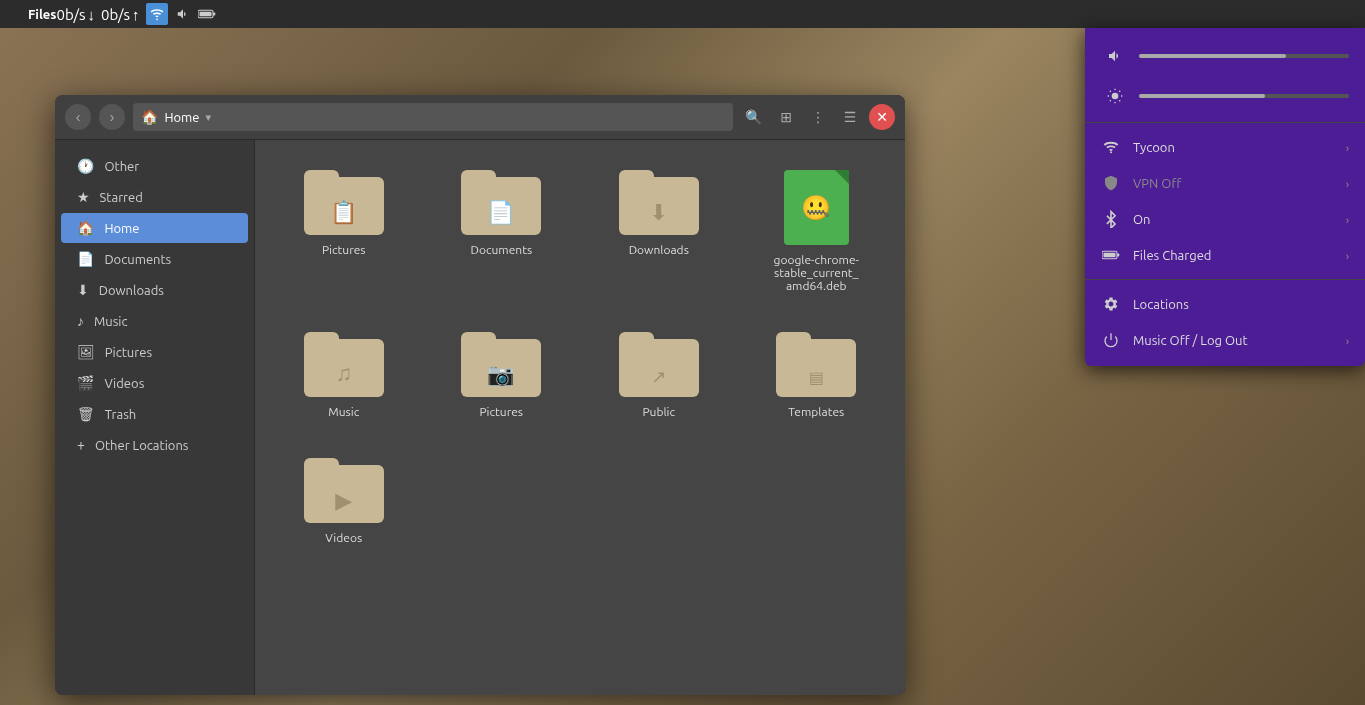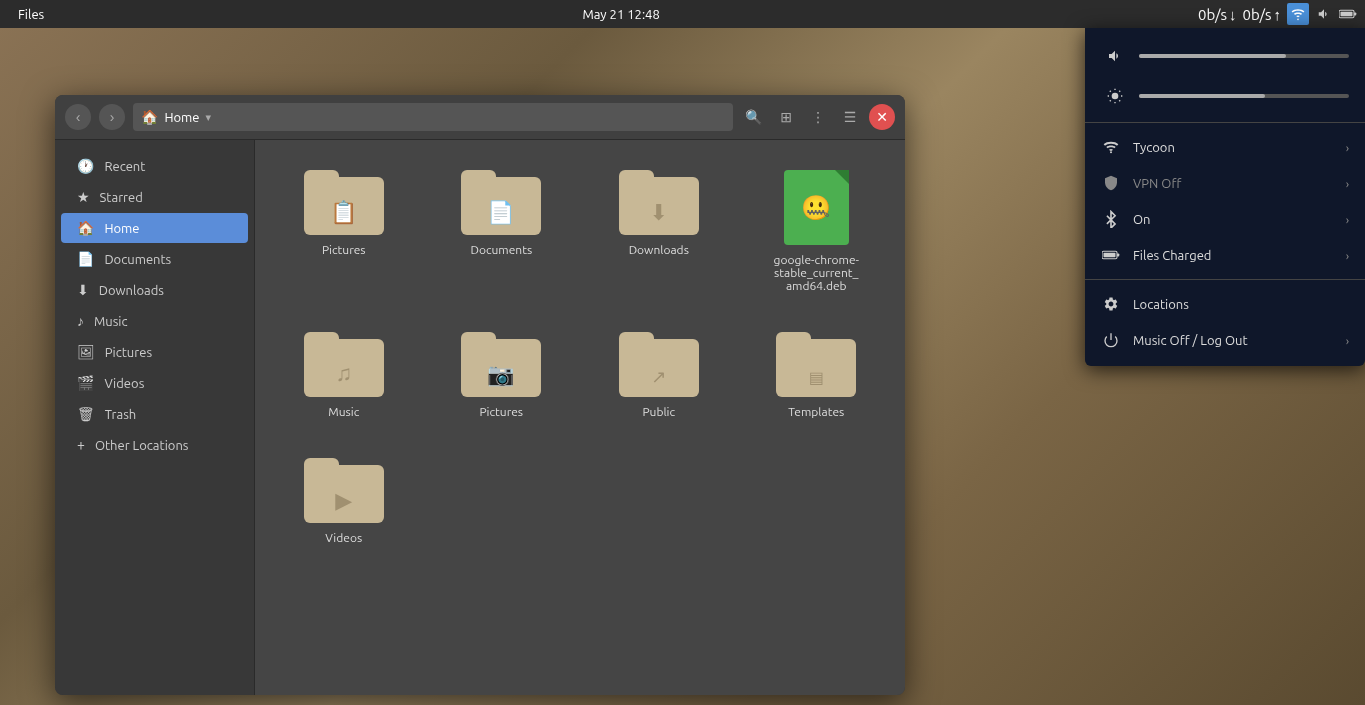--- a/index.html
+++ b/index.html
@@ -25,22 +25,22 @@
       top: 0; left: 0; right: 0;
       height: 28px;
       background: #2c2c2c;
       display: flex;
       align-items: center;
       z-index: 100;
       color: #fff;
       font-size: 13px;
     }
     .topbar-left {
-      padding-left: 18px;
-      font-weight: normal;
+      padding-left: 28px;
+      font-weight: bold;
       flex: 0 0 auto;
     }
     .topbar-center {
       flex: 1;
       text-align: center;
     }
     .topbar-right {
       display: flex;
       align-items: center;
       gap: 6px;
@@ -271,21 +271,21 @@
       color: #fff;
       font-size: 24px;
     }
 
     
     .system-tray-popup {
       position: absolute;
       top: 28px;
       right: 0;
       width: 280px;
-      background: #0f172a;
+      background: #4c1d95;
       border-radius: 0 0 6px 6px;
       z-index: 200;
       padding: 8px 0;
       box-shadow: 0 4px 20px rgba(0,0,0,0.7);
     }
     .tray-icon-row {
       display: flex;
       align-items: center;
       gap: 10px;
       padding: 6px 16px;
@@ -346,21 +346,20 @@
       color: #888;
     }
   </style>
 </head>
 <body>
 
 <div class="desktop-bg"></div>
 
 <div class="topbar">
   <div class="topbar-left">Files</div>
-  <div class="topbar-center">May 21  12:48</div>
   <div class="topbar-right">
     <div class="net-stat">
       <span>0b/s</span>
       <span>↓</span>
     </div>
     <div class="net-stat">
       <span>0b/s</span>
       <span>↑</span>
     </div>
     <div class="wifi-icon-box">
@@ -403,21 +402,21 @@
       <button class="titlebar-btn">☰</button>
       <button class="close-btn">✕</button>
     </div>
   </div>
 
   <div class="window-body">
 
     <div class="sidebar">
       <div class="sidebar-item">
         <span class="sidebar-icon">🕐</span>
-        <span>Recent</span>
+        <span>Other</span>
       </div>
       <div class="sidebar-item">
         <span class="sidebar-icon">★</span>
         <span>Starred</span>
       </div>
       <div class="sidebar-item active">
         <span class="sidebar-icon">🏠</span>
         <span>Home</span>
       </div>
       <div class="sidebar-item">

